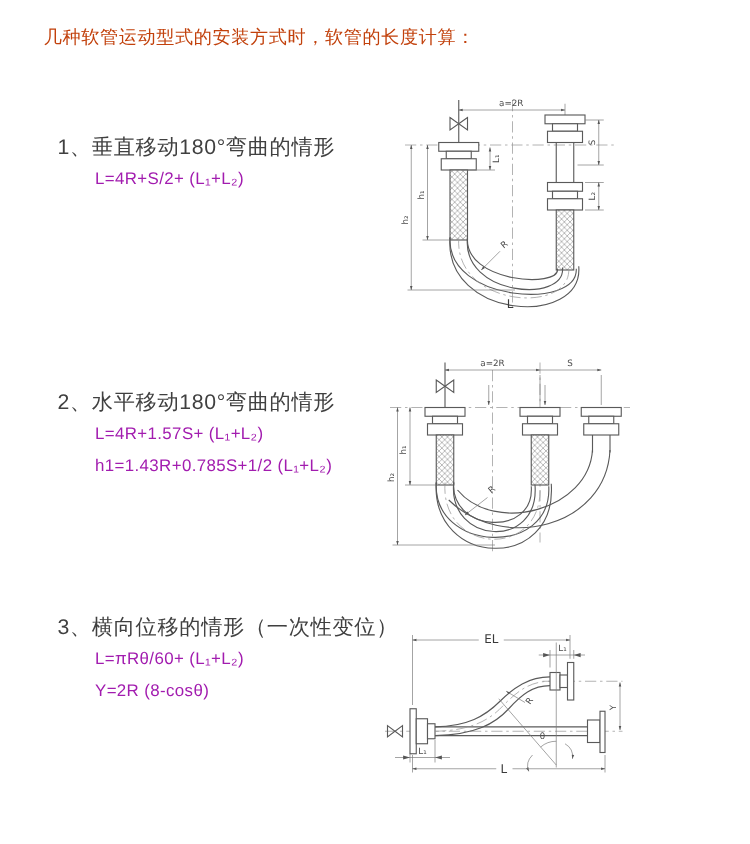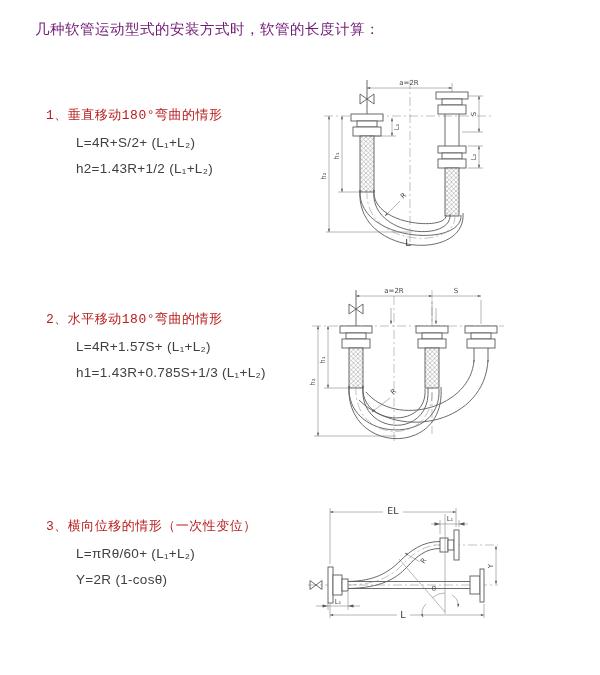--- a/index.html
+++ b/index.html
@@ -2,59 +2,58 @@
 <html><head>
 <meta charset="utf-8">
 <style>
   html,body{margin:0;padding:0;}
   body{
     width:600px;height:675px;background:#ffffff;position:relative;
     font-family:"Liberation Sans","DejaVu Sans",sans-serif;color:#333;
     overflow:hidden;
   }
   .title{
-    position:absolute;left:35px;top:20px;font-size:14.5px;color:#701a75;
+    position:absolute;left:35px;top:20px;font-size:14.5px;color:#c2410c;
     letter-spacing:0.5px;
   }
   .section{position:absolute;left:46px;}
-  .heading{font-size:13px;color:#b91c1c;letter-spacing:0.5px;height:20px;font-family:Liberation Mono, monospace;}
+  .heading{font-size:17px;color:#404040;letter-spacing:0.5px;height:20px;}
   .formula{
-    font-size:13.5px;color:#404040;margin-left:30px;margin-top:7px;
+    font-size:13.5px;color:#a21caf;margin-left:30px;margin-top:7px;
     line-height:19px;letter-spacing:0.3px;
   }
   svg.diag{position:absolute;}
   .ln{stroke:#5a5a5a;stroke-width:0.9;fill:none;}
   .dl{stroke:#7a7a7a;stroke-width:0.55;fill:none;}
   .cl{stroke:#999;stroke-width:0.6;fill:none;stroke-dasharray:9 3 2 3;}
   .ft{fill:#fff;stroke:#5a5a5a;stroke-width:0.9;}
   .tx{font-family:"DejaVu Sans",sans-serif;fill:#4a4a4a;font-size:7px;}
   .tb{font-family:"DejaVu Sans",sans-serif;fill:#3a3a3a;font-size:9.5px;}
   .ar{fill:#555;stroke:none;}
 </style>
 </head>
 <body>
 
 <div class="title">几种软管运动型式的安装方式时，软管的长度计算：</div>
 
 <div class="section" style="top:106px">
   <div class="heading">1、垂直移动180°弯曲的情形</div>
   <div class="formula">L=4R+S/2+ (L₁+L₂)</div>
-  <div class="formula">h2=1.43R+1/2 (L₁+L₂)</div>
 </div>
 
 <div class="section" style="top:310px">
   <div class="heading">2、水平移动180°弯曲的情形</div>
   <div class="formula">L=4R+1.57S+ (L₁+L₂)</div>
-  <div class="formula">h1=1.43R+0.785S+1/3 (L₁+L₂)</div>
+  <div class="formula">h1=1.43R+0.785S+1/2 (L₁+L₂)</div>
 </div>
 
-<div class="section" style="top:517px">
+<div class="section" style="top:490px">
   <div class="heading">3、横向位移的情形（一次性变位）</div>
   <div class="formula">L=πRθ/60+ (L₁+L₂)</div>
-  <div class="formula">Y=2R (1-cosθ)</div>
+  <div class="formula">Y=2R (8-cosθ)</div>
 </div>
 
 <svg class="diag" style="left:312px;top:74px" width="288" height="180" viewBox="0 0 288 180">
   <defs>
     <pattern id="h1p" width="4.5" height="4.5" patternUnits="userSpaceOnUse">
       <rect width="4.5" height="4.5" fill="#fff"></rect>
       <path d="M0,0 L4.5,4.5 M4.5,0 L0,4.5" stroke="#858585" stroke-width="0.45"></path>
     </pattern>
     <marker id="m1" viewBox="0 0 10 10" refX="9.5" refY="5" markerWidth="9" markerHeight="6" orient="auto-start-reverse">
       <path d="M0,2 L10,5 L0,8 z" fill="#555"></path>

